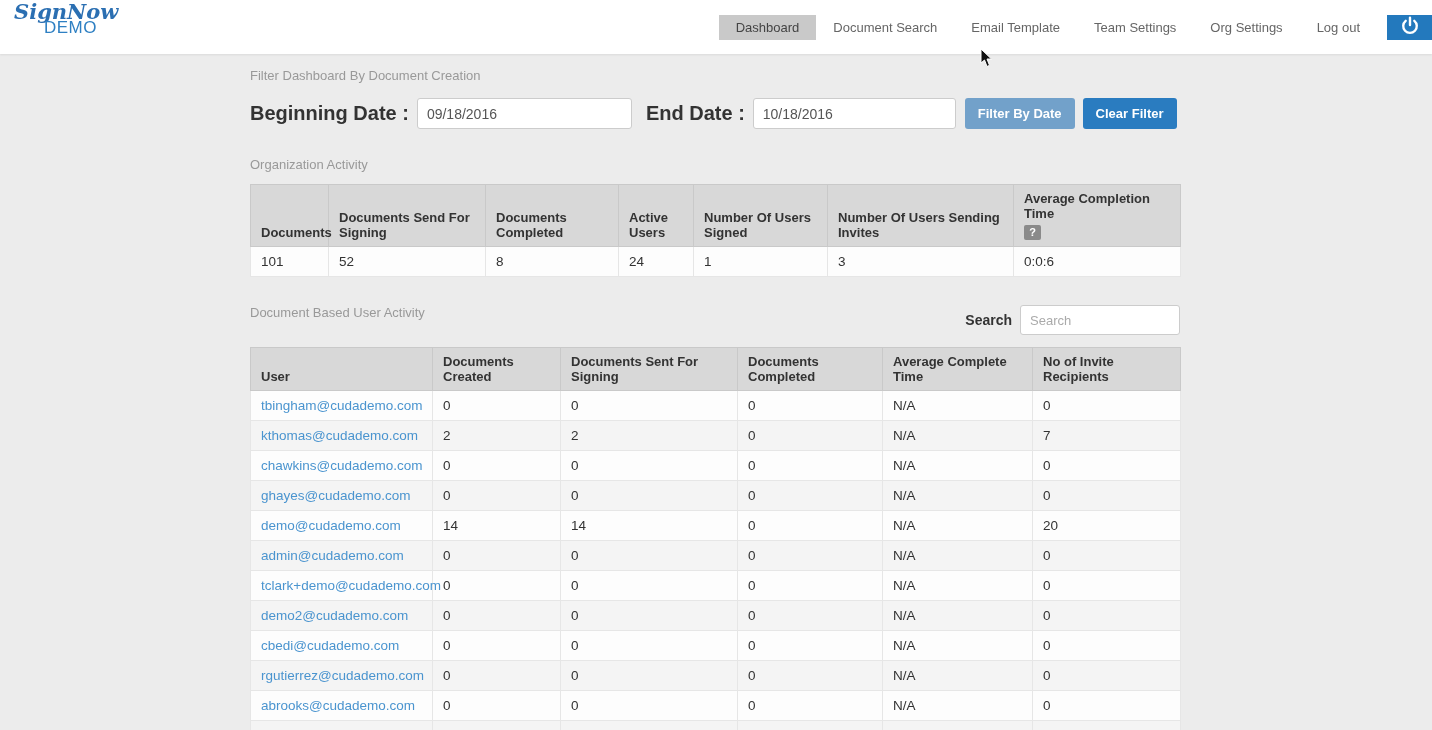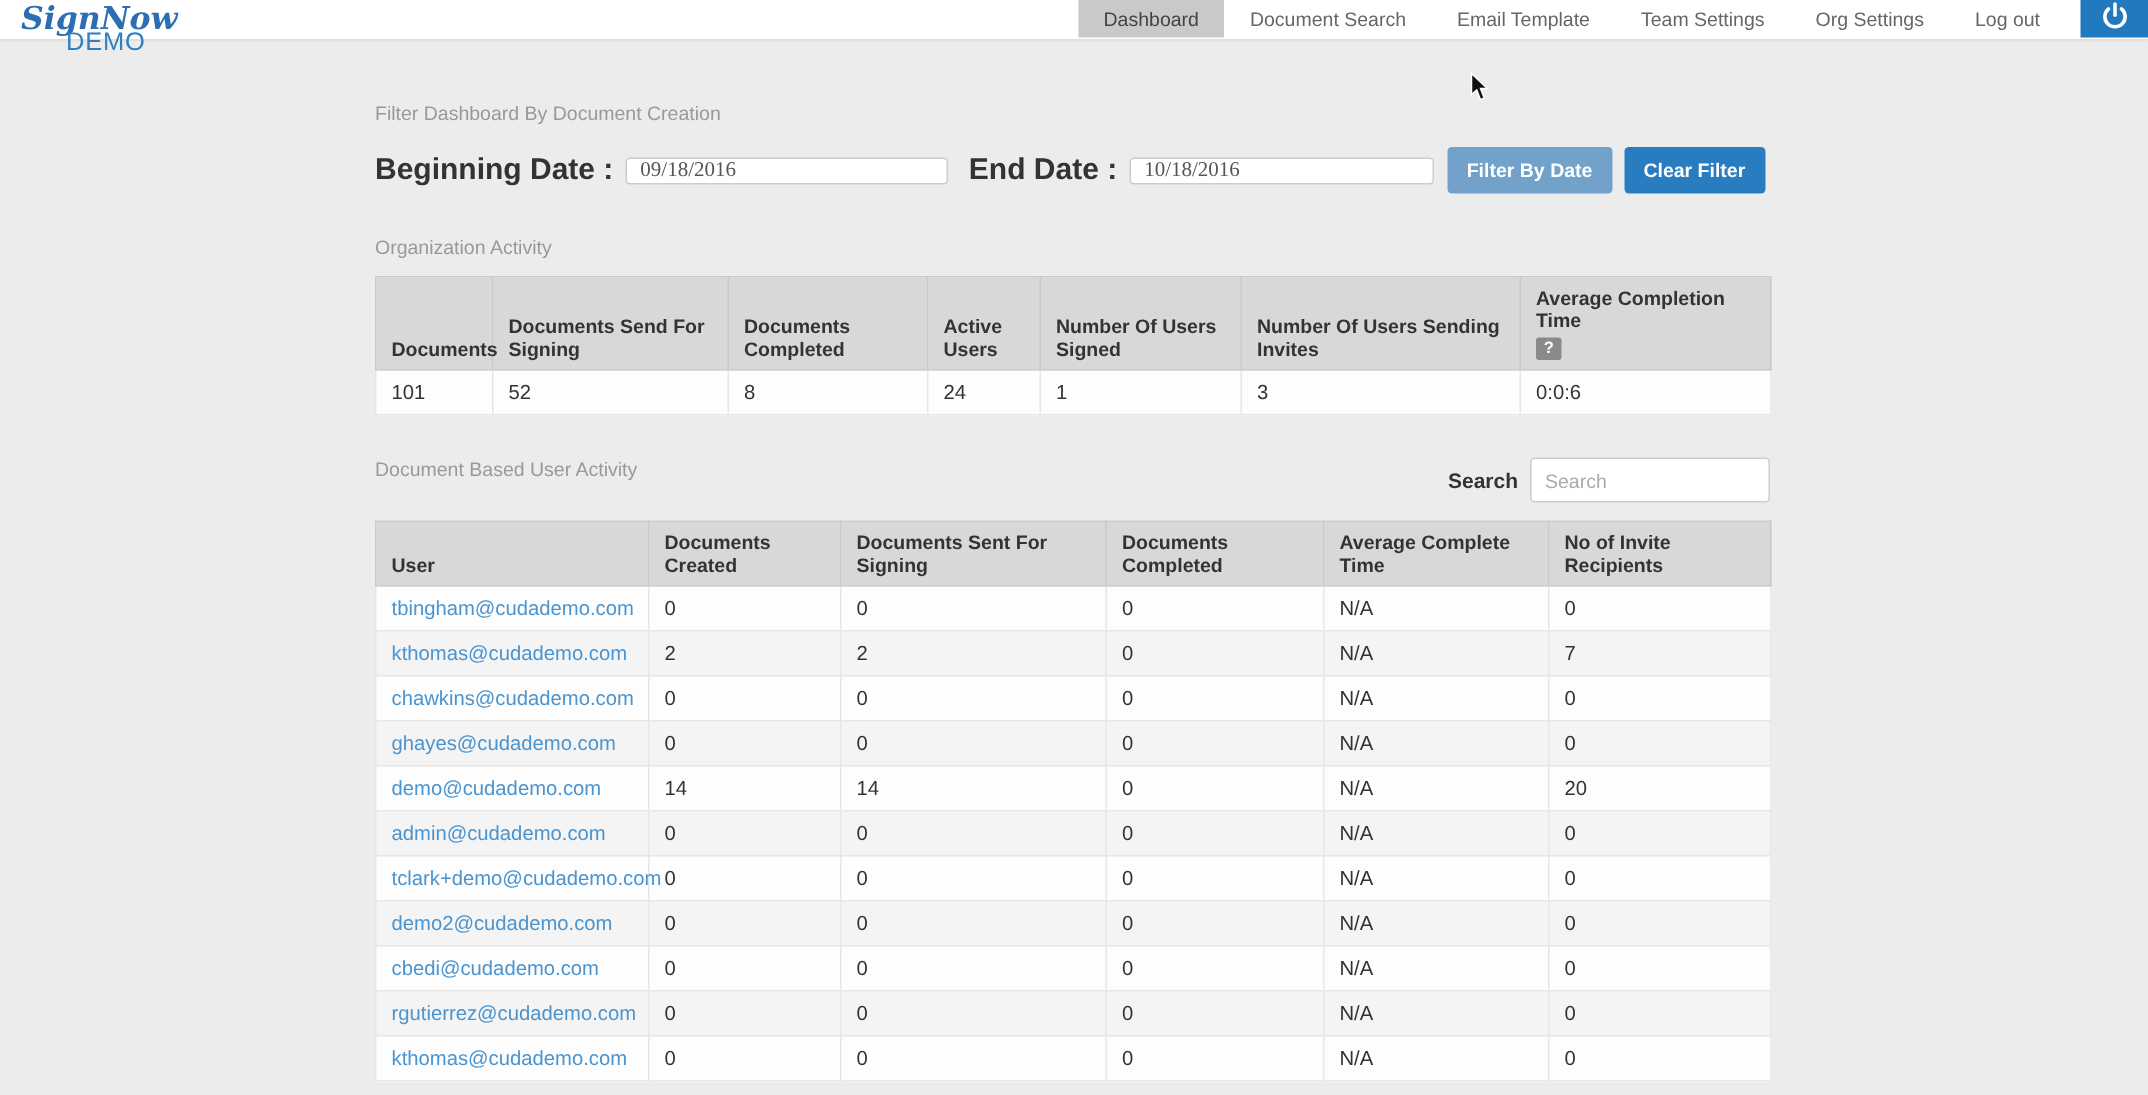--- a/index.html
+++ b/index.html
@@ -7,24 +7,24 @@
   body {
     font-family:"Liberation Sans", sans-serif;
     background:#ececec;
     overflow:hidden;
     position:relative;
   }
 
   
   .navbar {
     position:relative;
-    height:26px;
+    height:54px;
     background:#ffffff;
     display:flex;
-    align-items:flex-start;
+    align-items:center;
     box-shadow:0 1px 2px rgba(0,0,0,0.08);
   }
   .logo { position:absolute; left:14px; top:1px; line-height:1; cursor:pointer; }
   .logo-script {
     font-family:"DejaVu Serif", serif;
     font-style:italic; font-weight:bold;
     font-size:21px; color:#2b6fb2;
     display:block;
   }
   .logo-demo {
@@ -47,23 +47,23 @@
     cursor:pointer; border:none;
   }
 
   
   .content { position:absolute; left:250px; top:42px; width:930px; padding-top:26px; }
   .section-label { color:#999; font-size:13px; }
 
   .filter-row { display:flex; align-items:center; margin-top:15px; margin-bottom:28px; }
   .field-label { font-size:20px; font-weight:bold; color:#333; margin-right:8px; white-space:nowrap; }
   input.date {
-    height:18px; border:1px solid #ccc; border-radius:3px;
+    height:31px; border:1px solid #ccc; border-radius:3px;
     padding:0 9px; font-size:14px; color:#555; background:#fff;
-    font-family:Liberation Serif, serif;
+    font-family:Liberation Sans, sans-serif;
   }
   .date-begin { width:215px; margin-right:14px; }
   .date-end { width:203px; margin-right:9px; }
   .btn {
     height:31px; padding:0 13px; border:none; border-radius:3px;
     color:#fff; font-weight:bold; font-size:13px; cursor:pointer;
     font-family:"Liberation Sans", sans-serif;
   }
   .btn-filter { background:#72a1ca; margin-left:0; }
   .btn-clear { background:#2a7cc0; margin-left:8px; }
@@ -288,20 +288,28 @@
         </tr>
         <tr>
           <td><a class="email" href="#">rgutierrez@cudademo.com</a></td>
           <td>0</td>
           <td>0</td>
           <td>0</td>
           <td>N/A</td>
           <td>0</td>
         </tr>
         <tr>
+          <td><a class="email" href="#">abrooks@cudademo.com</a></td>
+          <td>0</td>
+          <td>0</td>
+          <td>0</td>
+          <td>N/A</td>
+          <td>0</td>
+        </tr>
+        <tr>
           <td><a class="email" href="#">kthomas@cudademo.com</a></td>
           <td>0</td>
           <td>0</td>
           <td>0</td>
           <td>N/A</td>
           <td>0</td>
         </tr>
       </tbody>
   </table>
 

